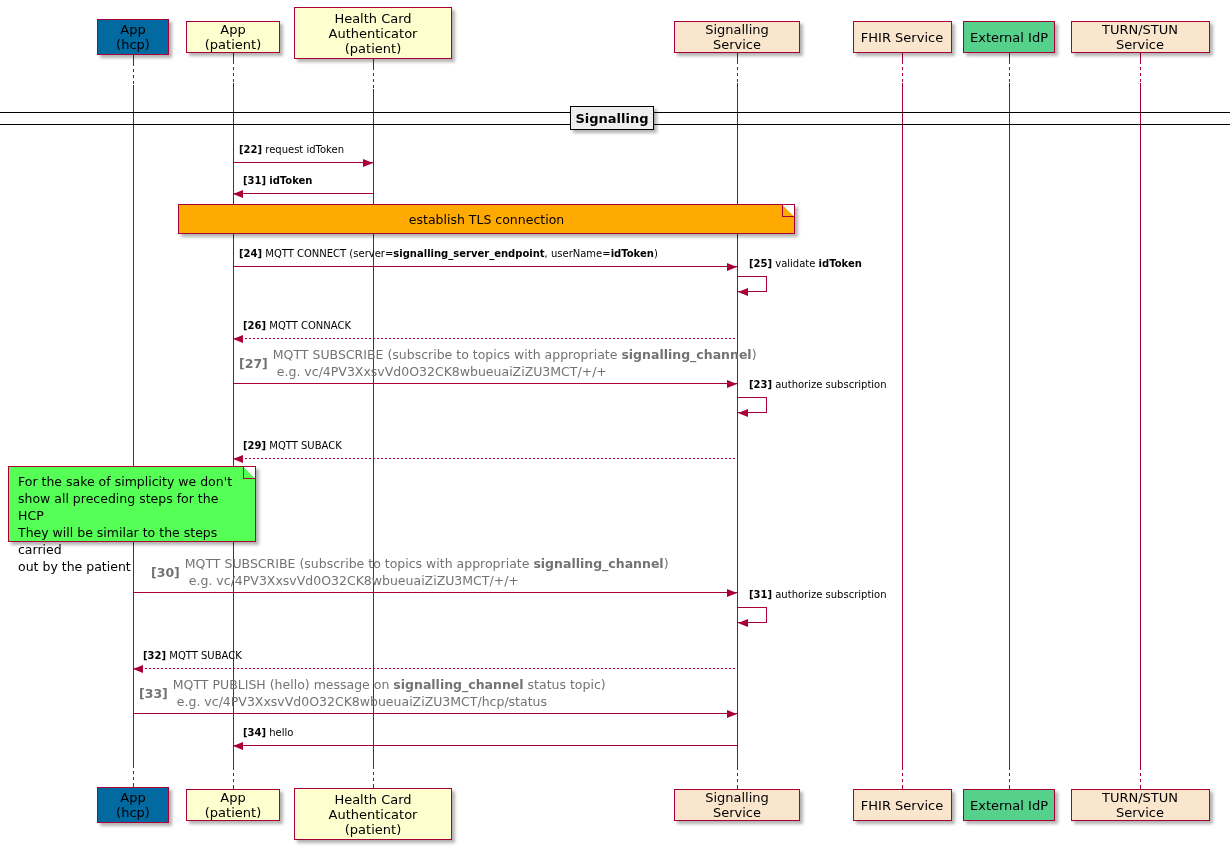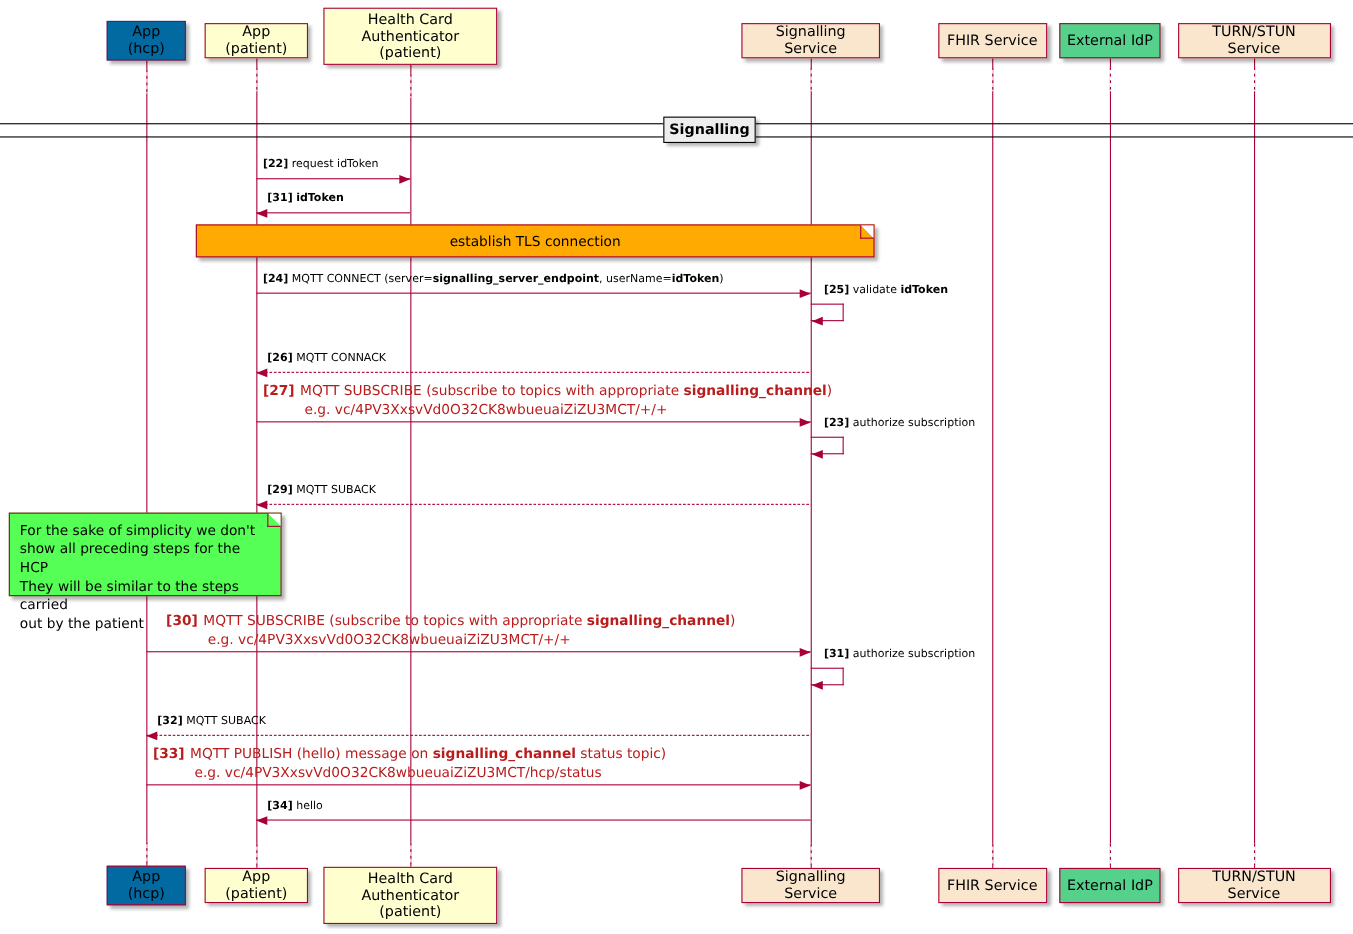--- a/index.html
+++ b/index.html
@@ -114,23 +114,24 @@
     color: #000000;
     white-space: nowrap;
   }
   .msg-label b { font-weight: bold; }
   .seq-num { font-weight: bold; }
 
   .msg-multi {
     position: absolute;
     font-size: 12.5px;
     line-height: 17px;
-    color: #b91c1c;
+    color: #737373;
     white-space: nowrap;
     display: flex;
+    align-items: center;
   }
   .msg-multi .num {
     font-weight: bold;
     margin-right: 5px;
   }
   .msg-multi .lines { display: block; }
 
   
   .self-loop {
     position: absolute;
@@ -225,21 +226,21 @@
     <div class="participant peach" style="left: 674px; top: 21px; width: 126px; height: 32px;"><span>Signalling Service</span></div>
     <div class="participant peach" style="left: 674px; top: 789px; width: 126px; height: 32px;"><span>Signalling Service</span></div>
     <div class="participant peach" style="left: 852.5px; top: 21px; width: 99px; height: 32px;"><span>FHIR Service</span></div>
     <div class="participant peach" style="left: 852.5px; top: 789px; width: 99px; height: 32px;"><span>FHIR Service</span></div>
     <div class="participant green" style="left: 963px; top: 21px; width: 92px; height: 32px;"><span>External IdP</span></div>
     <div class="participant green" style="left: 963px; top: 789px; width: 92px; height: 32px;"><span>External IdP</span></div>
     <div class="participant peach" style="left: 1070.5px; top: 21px; width: 139px; height: 32px;"><span>TURN/STUN Service</span></div>
     <div class="participant peach" style="left: 1070.5px; top: 789px; width: 139px; height: 32px;"><span>TURN/STUN Service</span></div>
     <div class="divider-line" style="top: 112px;"></div>
     <div class="divider-line" style="top: 124px;"></div>
-    <div class="divider-box" style="left: 603px; top: 106px; width: 84px; height: 24px;">
+    <div class="divider-box" style="left: 570px; top: 106px; width: 84px; height: 24px;">
       <span>Signalling</span>
     </div>
     <div class="note note-green" style="left: 8px; top: 466px; width: 248px; height: 76px;"><div class="note-fold greenfold"></div><span>For the sake of simplicity we don't
 show all preceding steps for the HCP
 They will be similar to the steps carried
 out by the patient</span></div>
     <div class="note note-orange" style="left: 178px; top: 204px; width: 617px; height: 30px;"><div class="note-fold"></div><span>establish TLS connection</span></div>
     <div class="arrow-line" style="left: 233px; top: 162px; width: 140px;"></div>
     <div class="arrow-head right" style="left: 363px; top: 158.5px;"></div>
     <div class="msg-label" style="left: 239px; top: 142px;"><span class="seq-num">[22]</span> <span>request idToken</span></div>

